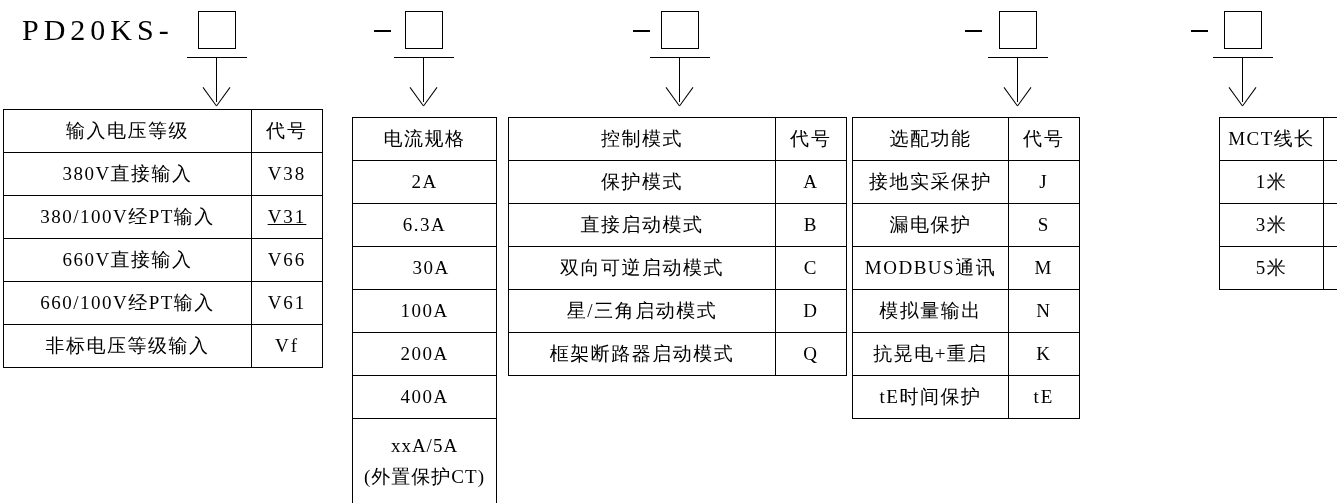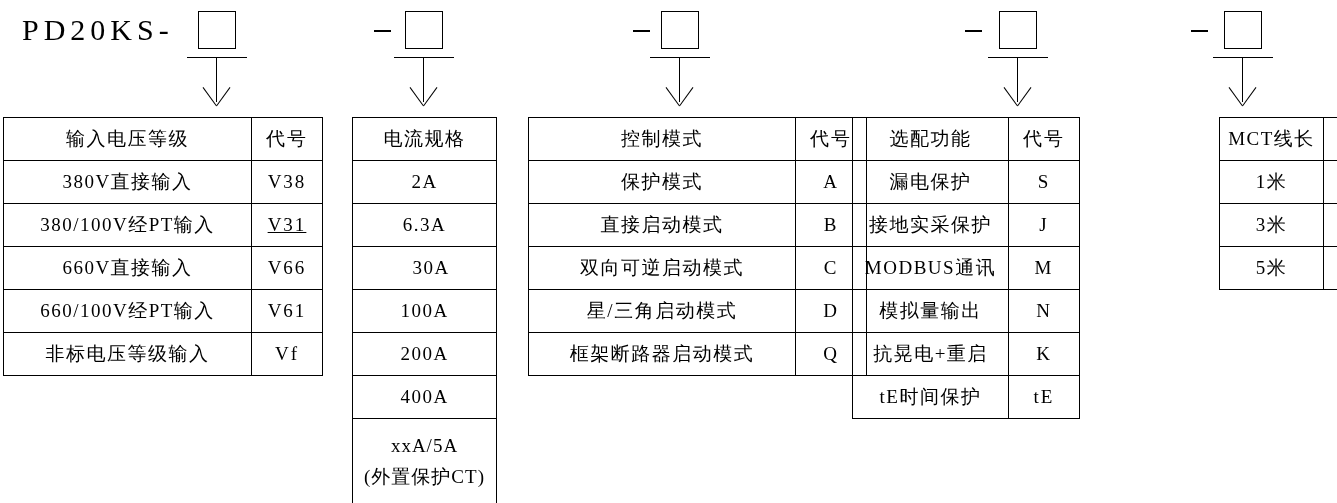--- a/index.html
+++ b/index.html
@@ -172,21 +172,21 @@
 
   <div class="arrow" style="left:1213px; top:57px;">
     <div class="bar"></div>
     <div class="stem"></div>
     <div class="head">
         <span class="l"></span>
         <span class="r"></span>
       </div>
   </div>
 
-  <table class="spec-table" style="left:3px; top:117px; width:319px;">
+  <table class="spec-table" style="left:3px; top:109px; width:319px;">
     <tbody>
         <tr>
           <td style="width: 248px;">输入电压等级</td>
           <td class="code" style="width: 71px;">代号</td>
         </tr>
         <tr>
           <td style="width: 248px;">380V直接输入</td>
           <td class="code" style="width: 71px;">V38</td>
         </tr>
         <tr>
@@ -230,21 +230,21 @@
         </tr>
         <tr>
           <td style="width: 144px;">400A</td>
         </tr>
         <tr>
           <td class="two-line" style="width: 144px;">xxA/5A<br>(外置保护CT)</td>
         </tr>
       </tbody>
   </table>
 
-  <table class="spec-table" style="left:528px; top:117px; width:338px;padding-left:20px;">
+  <table class="spec-table" style="left:508px; top:117px; width:338px;padding-left:20px;">
     <tbody>
         <tr>
           <td style="width: 267px;">控制模式</td>
           <td class="code" style="width: 71px;">代号</td>
         </tr>
         <tr>
           <td style="width: 267px;">保护模式</td>
           <td class="code" style="width: 71px;">A</td>
         </tr>
         <tr>
@@ -266,28 +266,28 @@
       </tbody>
   </table>
 
   <table class="spec-table" style="left:852px; top:117px; width:227px;">
     <tbody>
         <tr>
           <td style="width: 156px;">选配功能</td>
           <td class="code" style="width: 71px;">代号</td>
         </tr>
         <tr>
+          <td style="width: 156px;">接地实采保护</td>
+          <td class="code" style="width: 71px;">J</td>
+        </tr>
+        <tr>
           <td style="width: 156px;">漏电保护</td>
           <td class="code" style="width: 71px;">S</td>
         </tr>
         <tr>
-          <td style="width: 156px;">接地实采保护</td>
-          <td class="code" style="width: 71px;">J</td>
-        </tr>
-        <tr>
           <td style="width: 156px;">MODBUS通讯</td>
           <td class="code" style="width: 71px;">M</td>
         </tr>
         <tr>
           <td style="width: 156px;">模拟量输出</td>
           <td class="code" style="width: 71px;">N</td>
         </tr>
         <tr>
           <td style="width: 156px; margin-top: 44px;">抗晃电+重启</td>
           <td class="code" style="width: 71px;">K</td>

